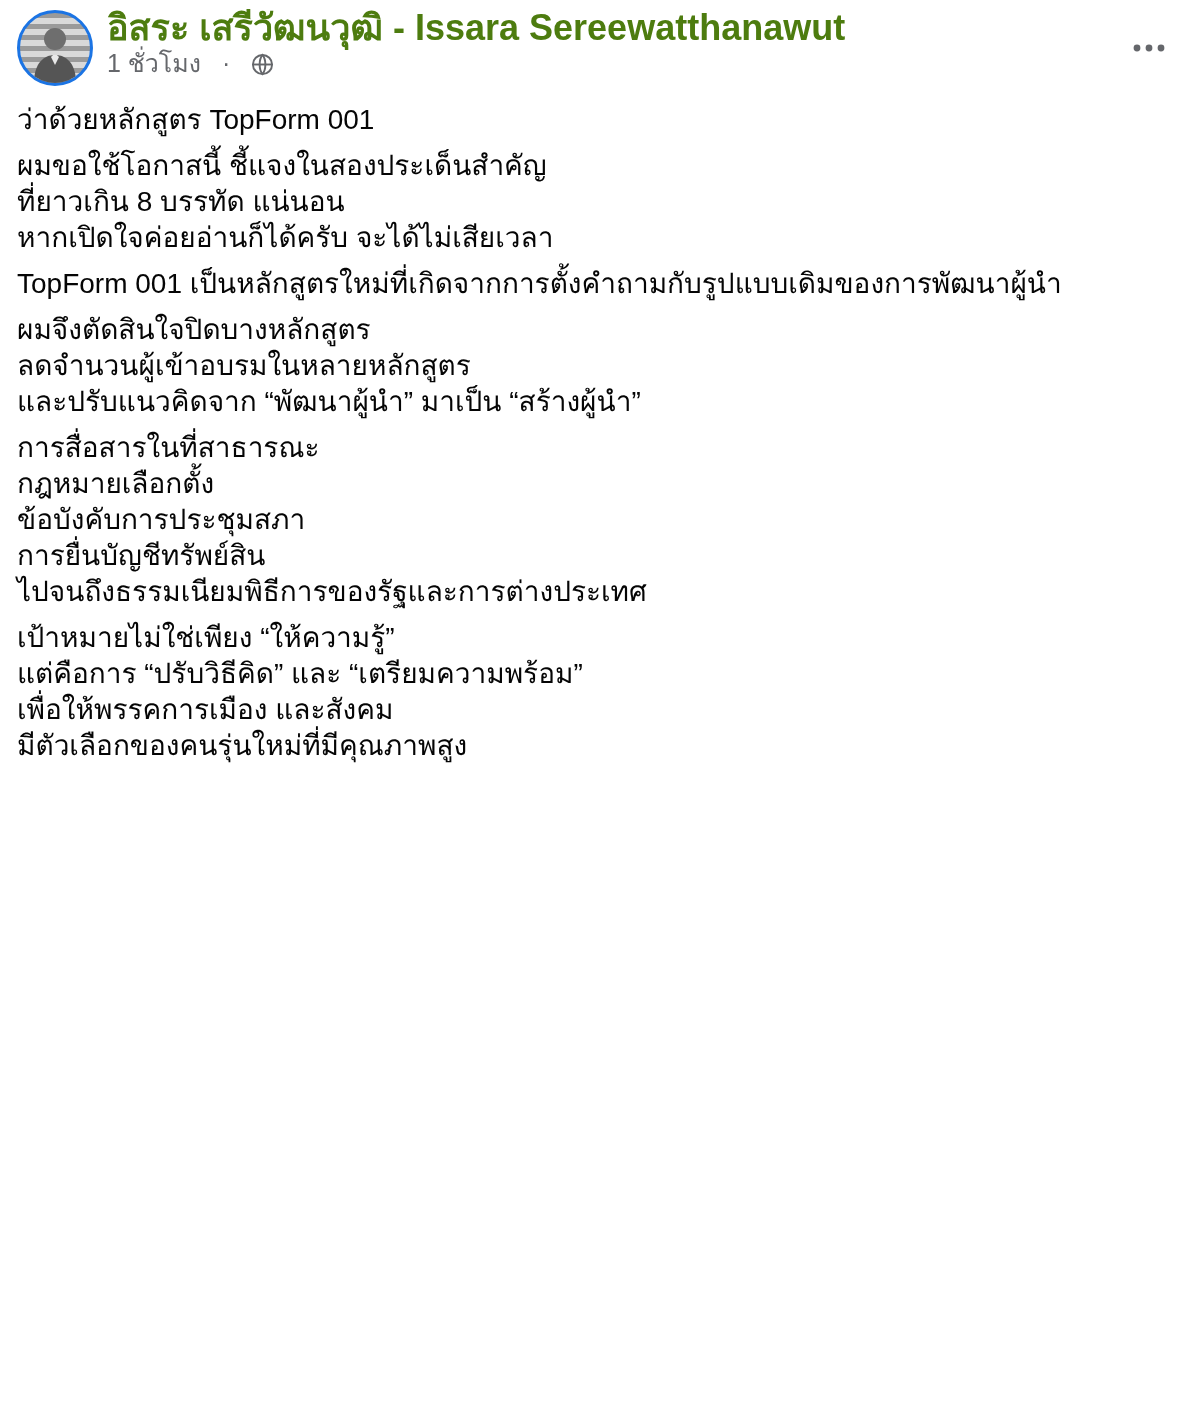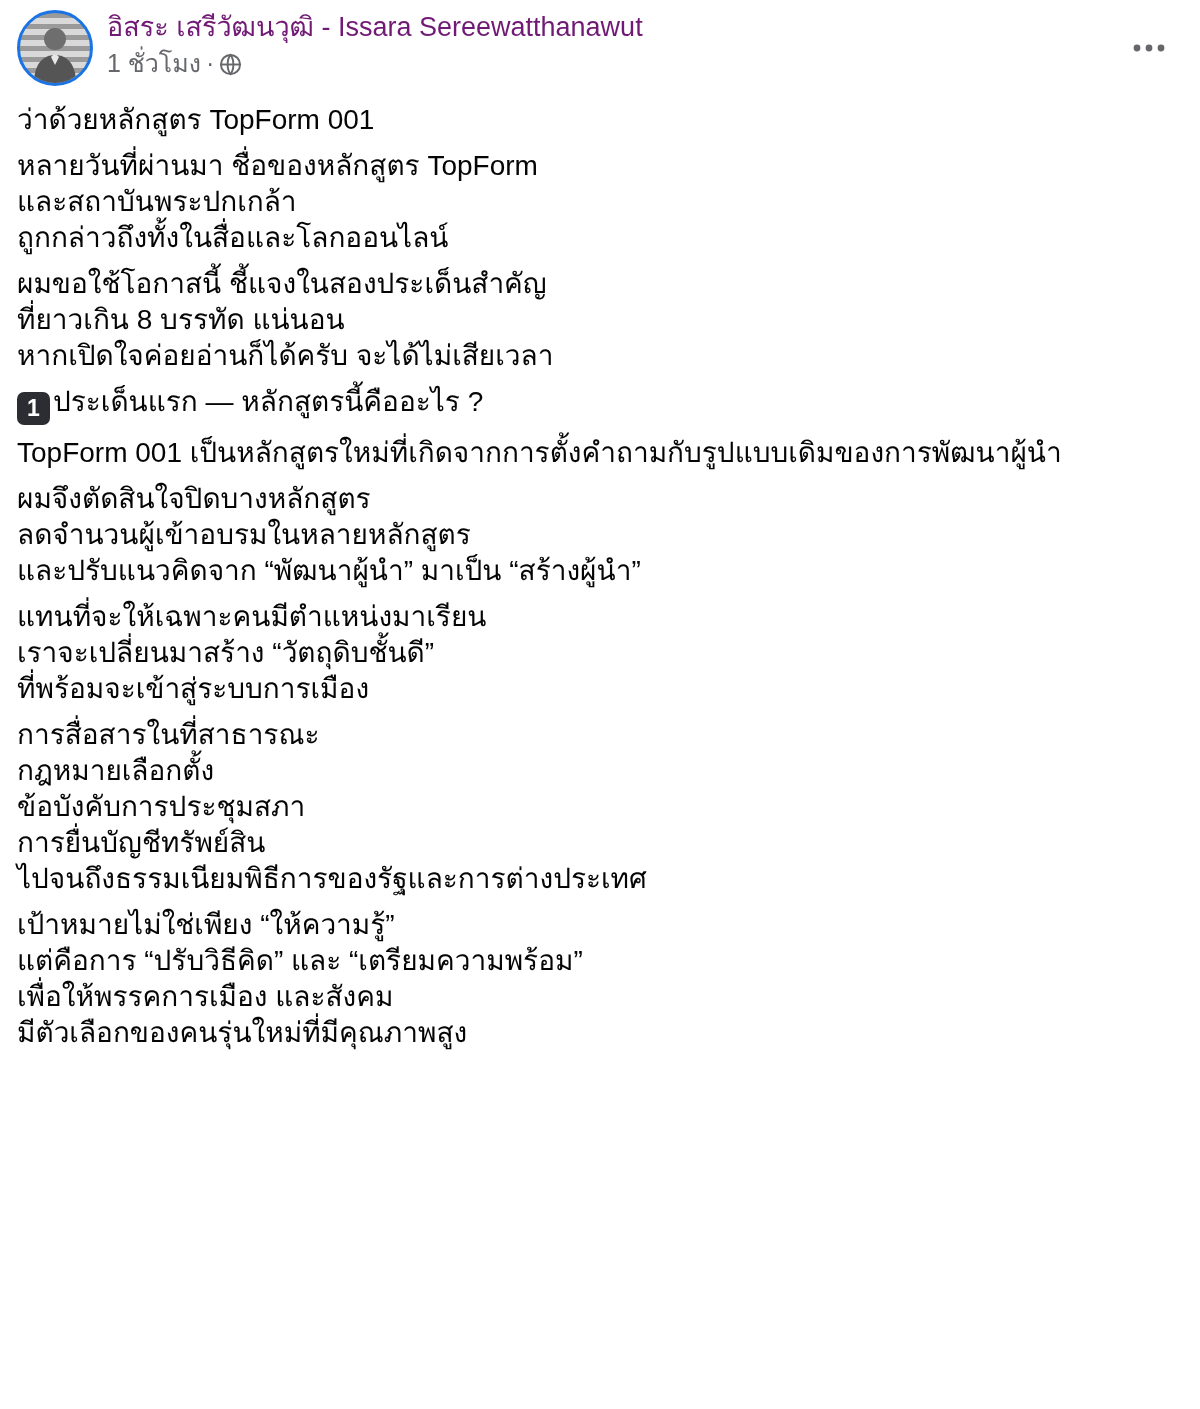--- a/index.html
+++ b/index.html
@@ -33,30 +33,30 @@
     flex: 0 0 auto;
     cursor: pointer;
     position: relative;
   }
   .avatar svg { position: absolute; left: 0; top: 0; }
   .header-text {
     margin-left: 14px;
     padding-top: 1px;
   }
   .author-name {
-    font-size: 27px;
-    font-weight: 400;
-    color: #701a75;
+    font-size: 36px;
+    font-weight: 700;
+    color: #4d7c0f;
     line-height: 33px;
     cursor: pointer;
   }
   .meta {
     display: flex;
     align-items: center;
-    gap: 5px;
+    gap: 21px;
     margin-top: 5px;
     font-size: 25px;
     color: #65676b;
     line-height: 28px;
   }
   .globe-icon { display: inline-flex; margin-top: 2px; }
   .more-btn {
     position: absolute;
     right: 12px;
     top: 26px;
@@ -123,34 +123,27 @@
         <circle cx="5" cy="6" r="3.4" fill="#65676b"></circle>
         <circle cx="17" cy="6" r="3.4" fill="#65676b"></circle>
         <circle cx="29" cy="6" r="3.4" fill="#65676b"></circle>
       </svg>
     </div>
 
   </div>
 
   <div class="post-body">
     <p class="first">ว่าด้วยหลักสูตร TopForm 001</p>
-    <p>หลายวันที่ผ่านมา ชื่อของหลักสูตร TopForm
-และสถาบันพระปกเกล้า
-ถูกกล่าวถึงทั้งในสื่อและโลกออนไลน์</p>
     <p>ผมขอใช้โอกาสนี้ ชี้แจงในสองประเด็นสำคัญ
 ที่ยาวเกิน 8 บรรทัด แน่นอน
 หากเปิดใจค่อยอ่านก็ได้ครับ จะได้ไม่เสียเวลา</p>
-    <p><span class="keycap">1</span><span>ประเด็นแรก — หลักสูตรนี้คืออะไร ?</span></p>
     <p>TopForm 001 เป็นหลักสูตรใหม่ที่เกิดจากการตั้งคำถามกับรูปแบบเดิมของการพัฒนาผู้นำ</p>
     <p>ผมจึงตัดสินใจปิดบางหลักสูตร
 ลดจำนวนผู้เข้าอบรมในหลายหลักสูตร
 และปรับแนวคิดจาก “พัฒนาผู้นำ” มาเป็น “สร้างผู้นำ”</p>
-    <p>แทนที่จะให้เฉพาะคนมีตำแหน่งมาเรียน
-เราจะเปลี่ยนมาสร้าง “วัตถุดิบชั้นดี”
-ที่พร้อมจะเข้าสู่ระบบการเมือง</p>
     <p>การสื่อสารในที่สาธารณะ
 กฎหมายเลือกตั้ง
 ข้อบังคับการประชุมสภา
 การยื่นบัญชีทรัพย์สิน
 ไปจนถึงธรรมเนียมพิธีการของรัฐและการต่างประเทศ</p>
     <p>เป้าหมายไม่ใช่เพียง “ให้ความรู้”
 แต่คือการ “ปรับวิธีคิด” และ “เตรียมความพร้อม”
 เพื่อให้พรรคการเมือง และสังคม
 มีตัวเลือกของคนรุ่นใหม่ที่มีคุณภาพสูง</p>
   </div>

